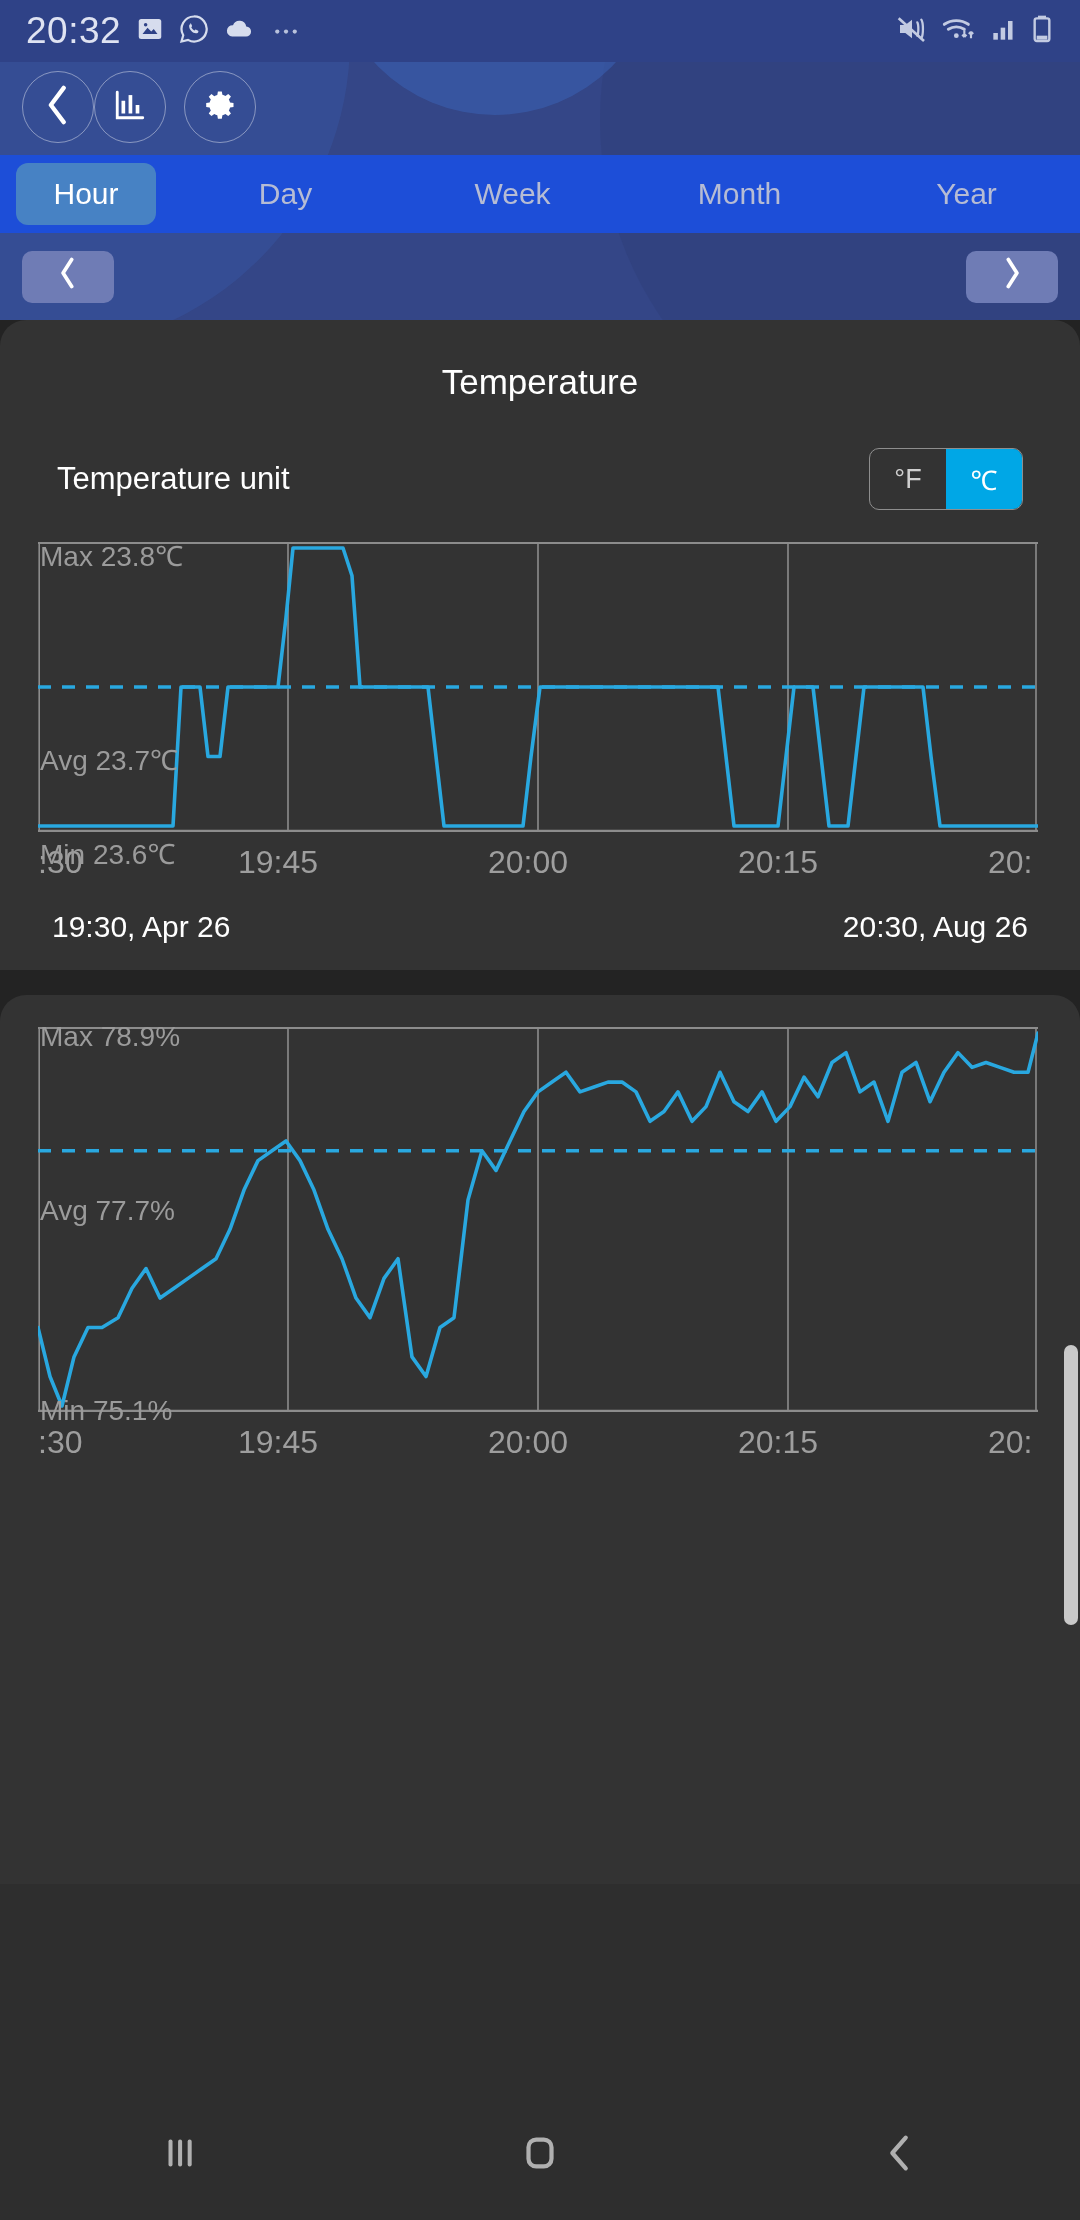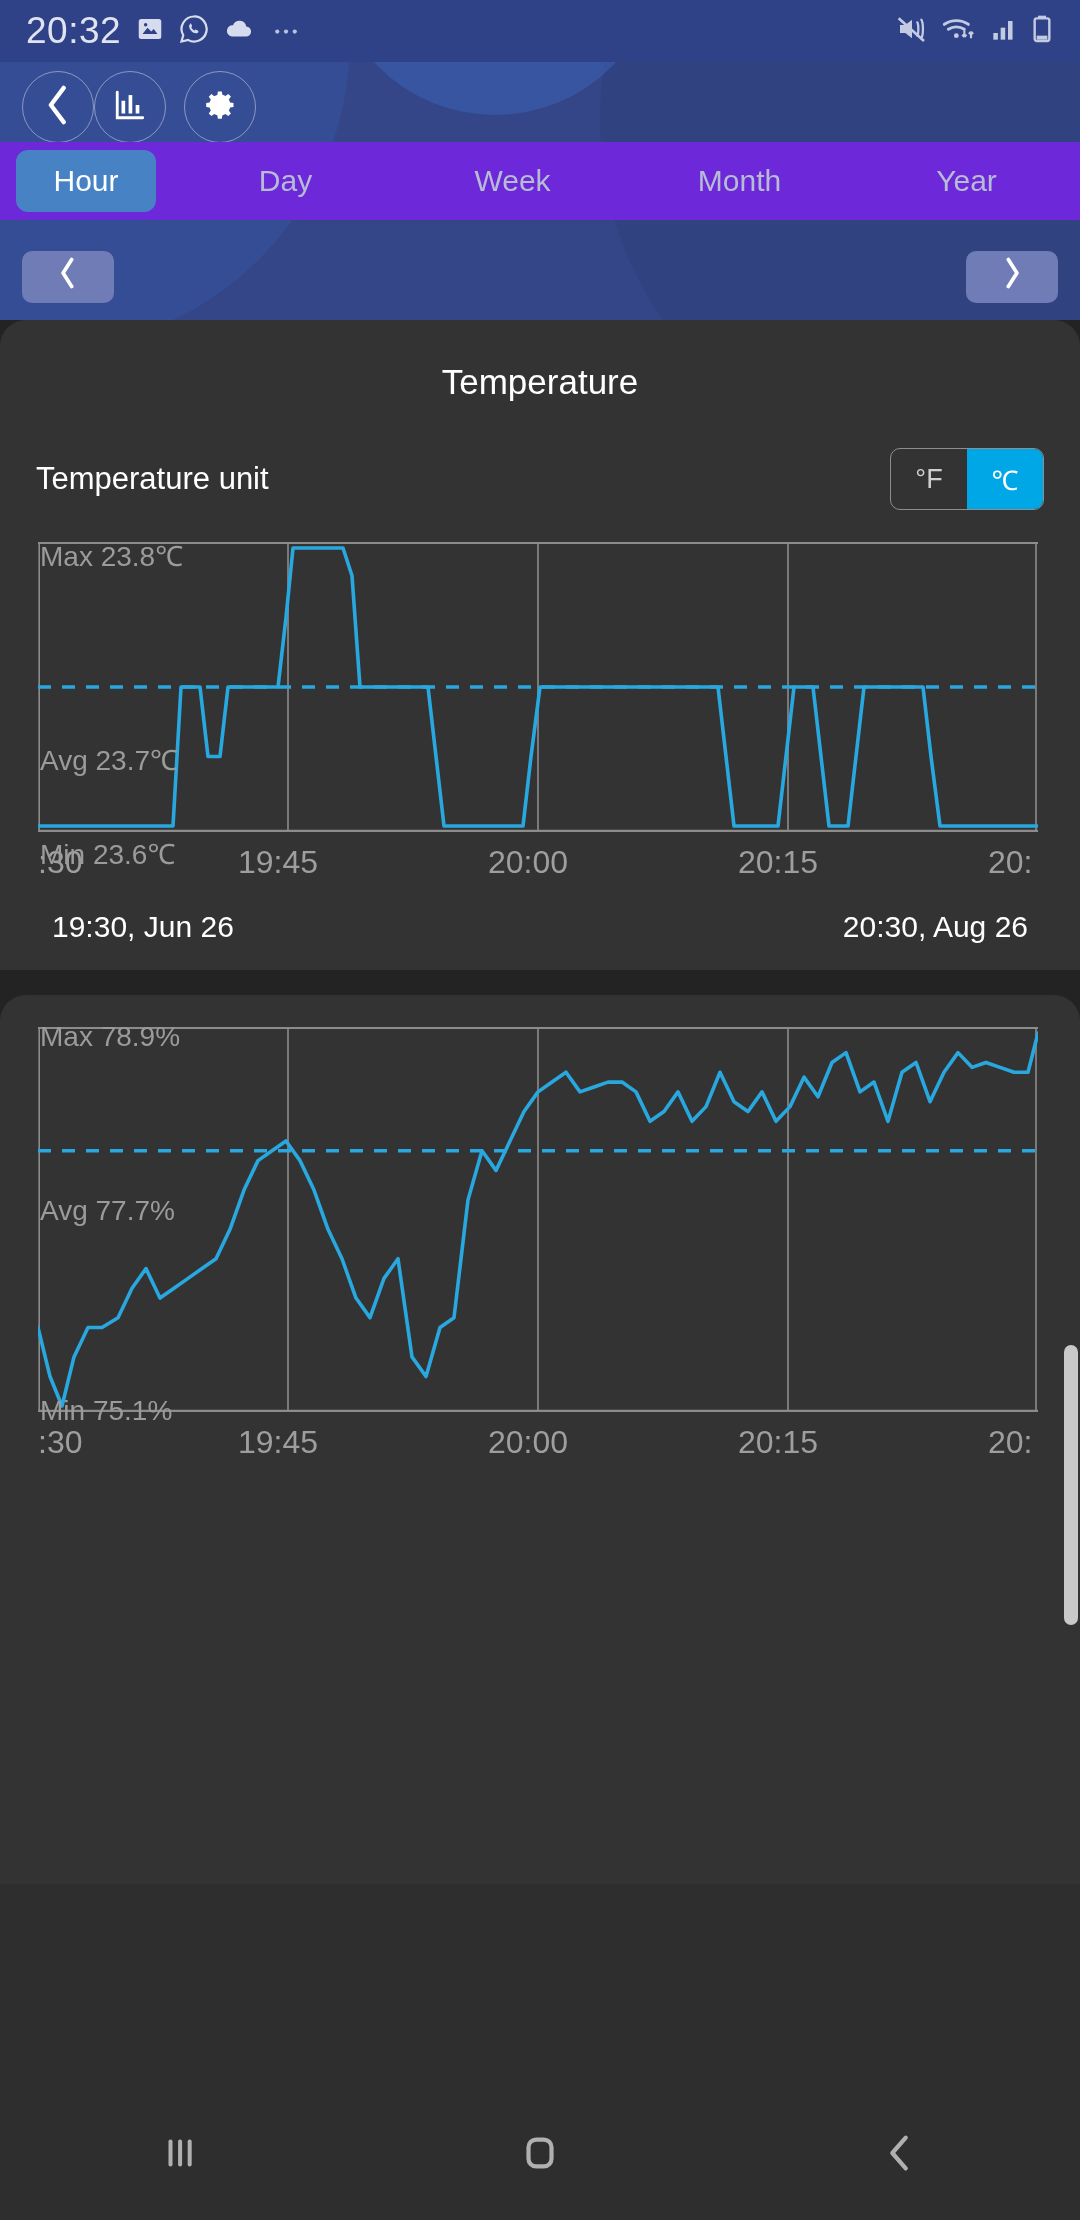--- a/index.html
+++ b/index.html
@@ -46,22 +46,22 @@
     flex:0 0 auto;
   }
   .back-circle{ margin-left:22px; }
   .page-title{
     flex:1; text-align:center; font-size:32px; color:#fff; font-weight:400;
   }
   .title-actions{ display:flex; gap:18px; margin-right:26px; }
 
   
   .tabs{
-    position:absolute; top:142px; left:0; width:1080px; height:78px;
-    background:#6d28d9;
+    position:absolute; top:155px; left:0; width:1080px; height:78px;
+    background:#1d4ed8;
     display:flex; align-items:center;
     z-index:5;
   }
   .tab{
     flex:1; text-align:center; font-size:30px; color:#b6bcd4;
   }
   .tab.active{
     color:#ffffff;
     background:#4782c4;
     border-radius:12px;
@@ -99,21 +99,21 @@
   .card-hum{
     position:absolute; top:675px; left:0; width:1080px; height:1225px;
   }
   .card-title{
     text-align:center; font-size:35px; color:#fff; padding-top:42px;
   }
 
   
   .unit-row{
     display:flex; align-items:center; justify-content:space-between;
-    padding:0 36px; margin-top:46px;
+    padding:0 57px; margin-top:46px;
   }
   .unit-label{ font-size:31px; color:#ffffff; }
   .unit-toggle{
     display:flex; border-radius:10px; overflow:hidden;
     border:1.6px solid #8e8e8e; width:154px; height:62px;
   }
   .unit-seg{
     flex:1; display:flex; align-items:center; justify-content:center;
     font-size:27px; color:#cfcfcf;
   }
@@ -313,21 +313,21 @@
 
       <div class="axis-labels" style="margin-top:12px;">
         <span class="axis-tick" style="left:38px;">:30</span>
         <span class="axis-tick" style="left:238px;">19:45</span>
         <span class="axis-tick" style="left:488px;">20:00</span>
         <span class="axis-tick" style="left:738px;">20:15</span>
         <span class="axis-tick" style="left:988px;">20:</span>
       </div>
 
       <div class="range-row">
-        <span class="range-text">19:30, Jun 26</span>
+        <span class="range-text">19:30, Apr 26</span>
         <span class="range-text">20:30, Aug 26</span>
       </div>
     </div>
   </div>
 
   <div class="card card-hum">
 
     <div class="chart-block" style="margin-top:26px;">
       <div class="stat-label" style="top:-6px;">Max 78.9%</div>
       <div class="stat-label" style="top:168px;">Avg 77.7%</div>

